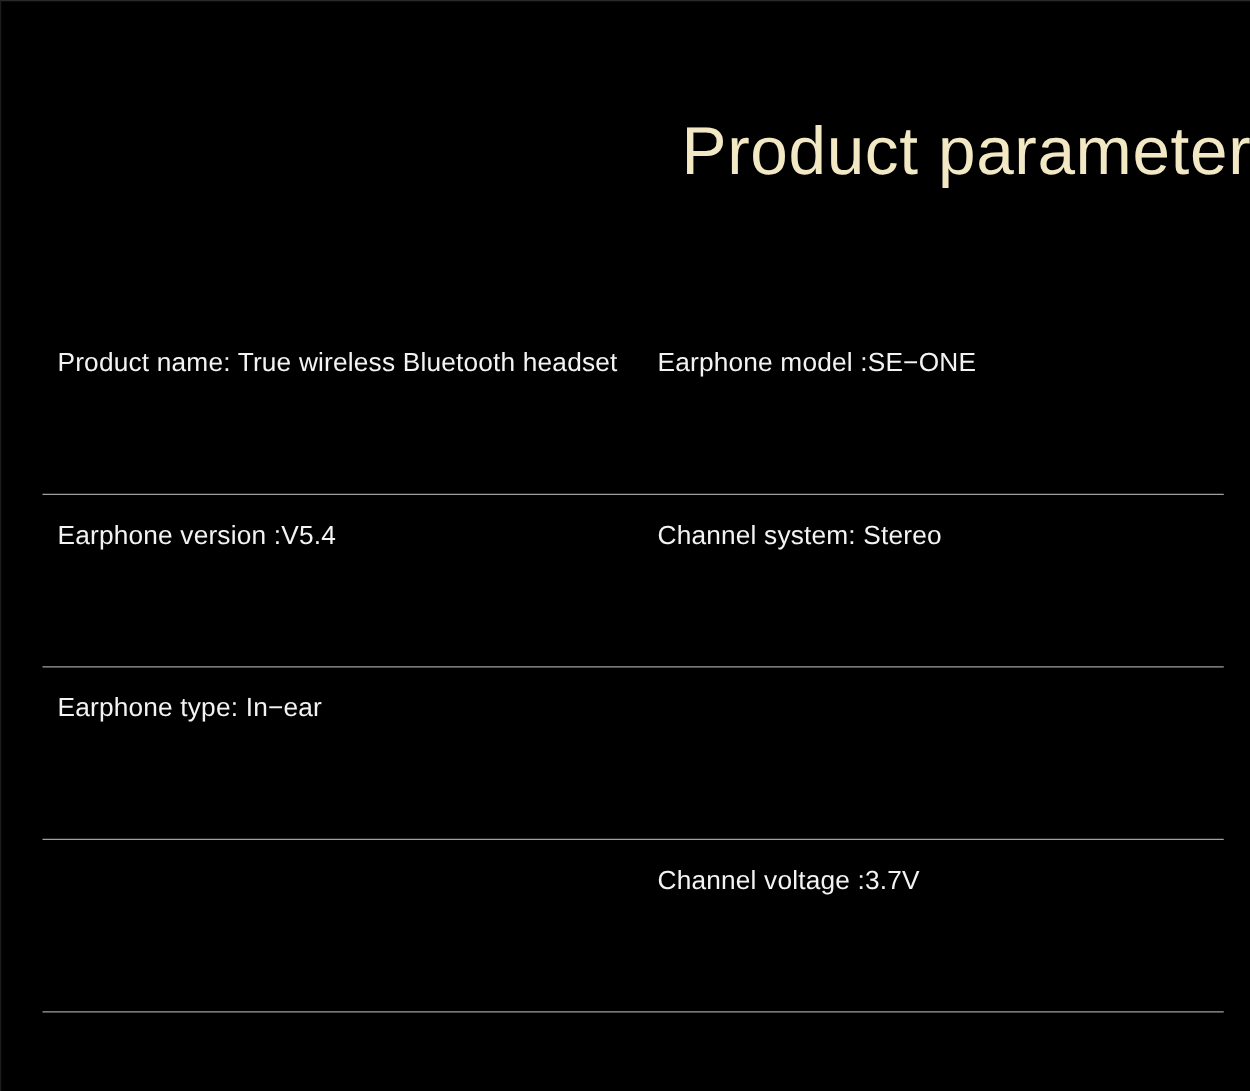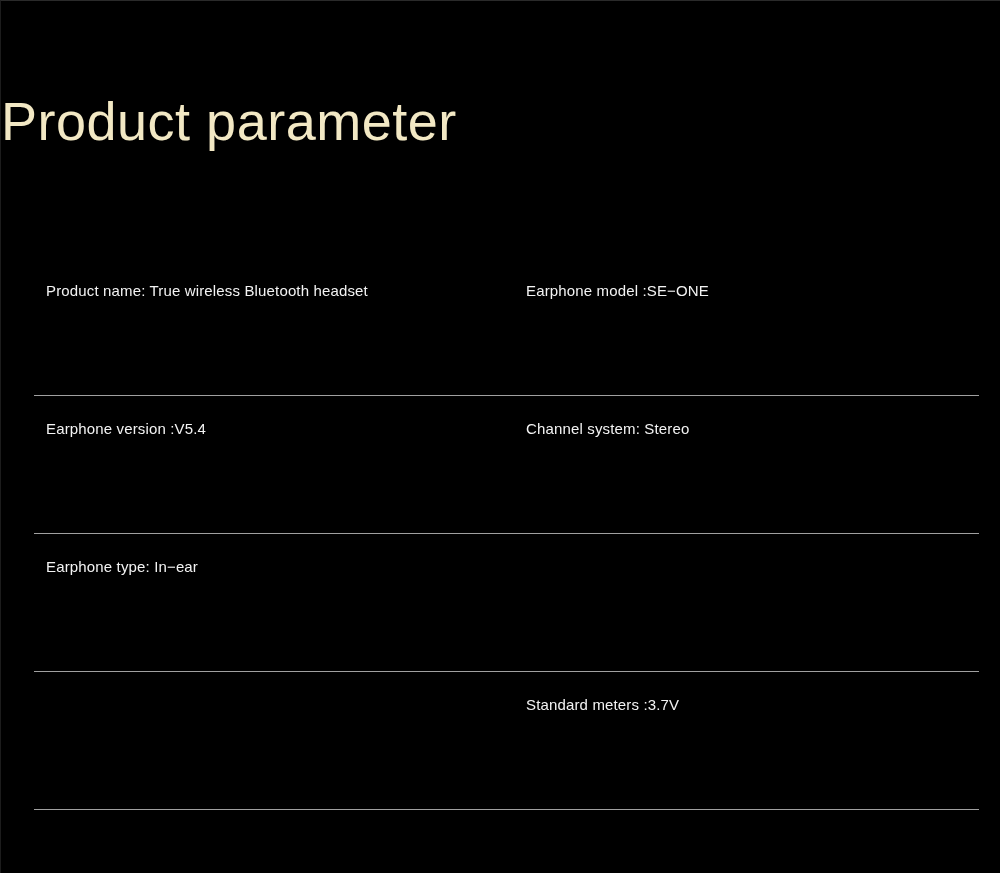--- a/index.html
+++ b/index.html
@@ -18,21 +18,21 @@
     overflow: hidden;
     box-sizing: border-box;
     border-top: 1px solid #2a2a2a;
     border-left: 1px solid #1c1c1c;
   }
   .title {
     position: absolute;
     left: 0;
     top: 92px;
     width: 1000px;
-    text-align: left;
+    text-align: right;
     color: #f2e8c4;
     font-size: 54px;
     font-weight: 400;
     letter-spacing: 0.5px;
     line-height: 1.05;
     white-space: nowrap;
     font-family: "Liberation Sans", sans-serif;
   }
   .spec-table {
     position: absolute;
@@ -41,21 +41,21 @@
     width: 1000px;
   }
   .spec-row {
     position: relative;
     height: 138px;
   }
   .spec-cell {
     position: absolute;
     top: 21px;
     color: #f3f3f3;
-    font-size: 15px;
+    font-size: 21px;
     font-weight: 400;
     line-height: 24px;
     white-space: nowrap;
     letter-spacing: 0.15px;
   }
   .col-left {
     left: 45px;
   }
   .col-right {
     left: 525px;
@@ -89,18 +89,18 @@
       <div class="spec-cell col-right">Channel system: Stereo</div>
       <div class="divider"></div>
     </div>
 
     <div class="spec-row">
       <div class="spec-cell col-left">Earphone type: In−ear</div>
       <div class="divider"></div>
     </div>
 
     <div class="spec-row">
-      <div class="spec-cell col-right">Standard meters :3.7V</div>
+      <div class="spec-cell col-right">Channel voltage :3.7V</div>
       <div class="divider"></div>
     </div>
 
   </div>
 </div>
 
 </body></html>

